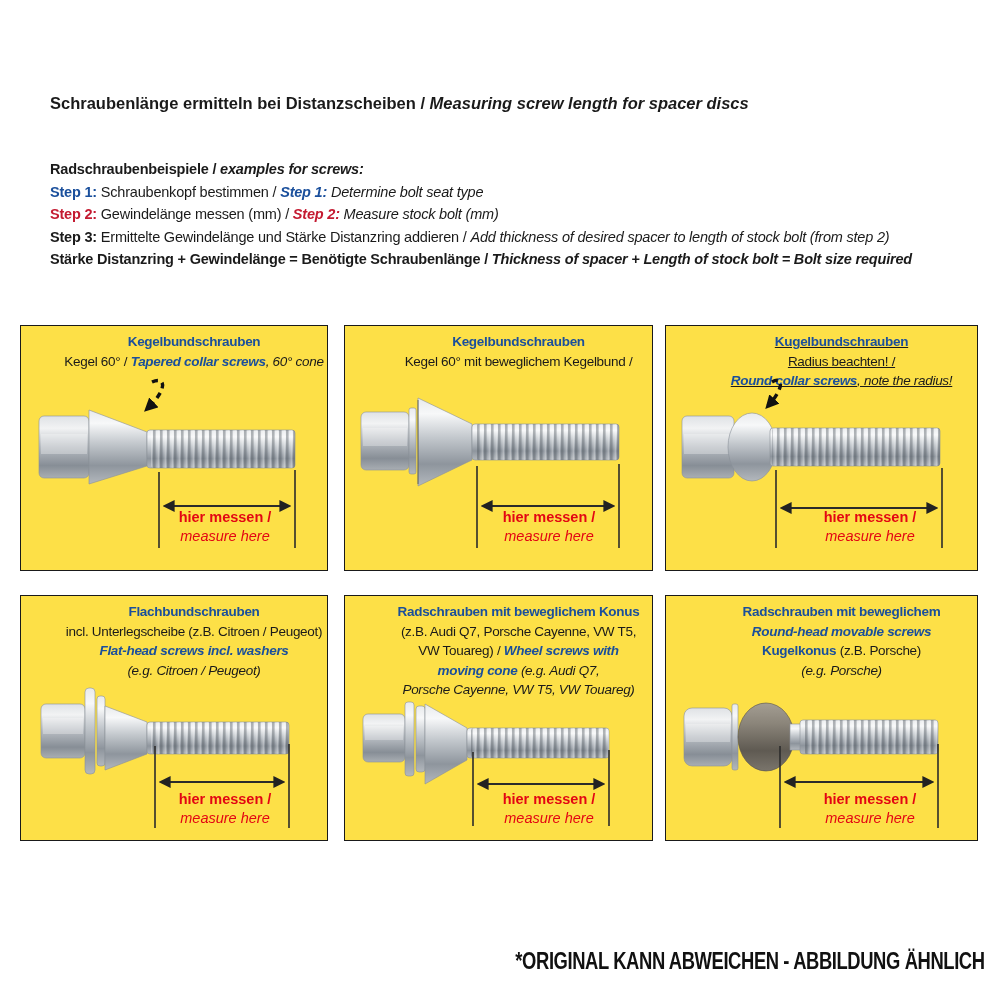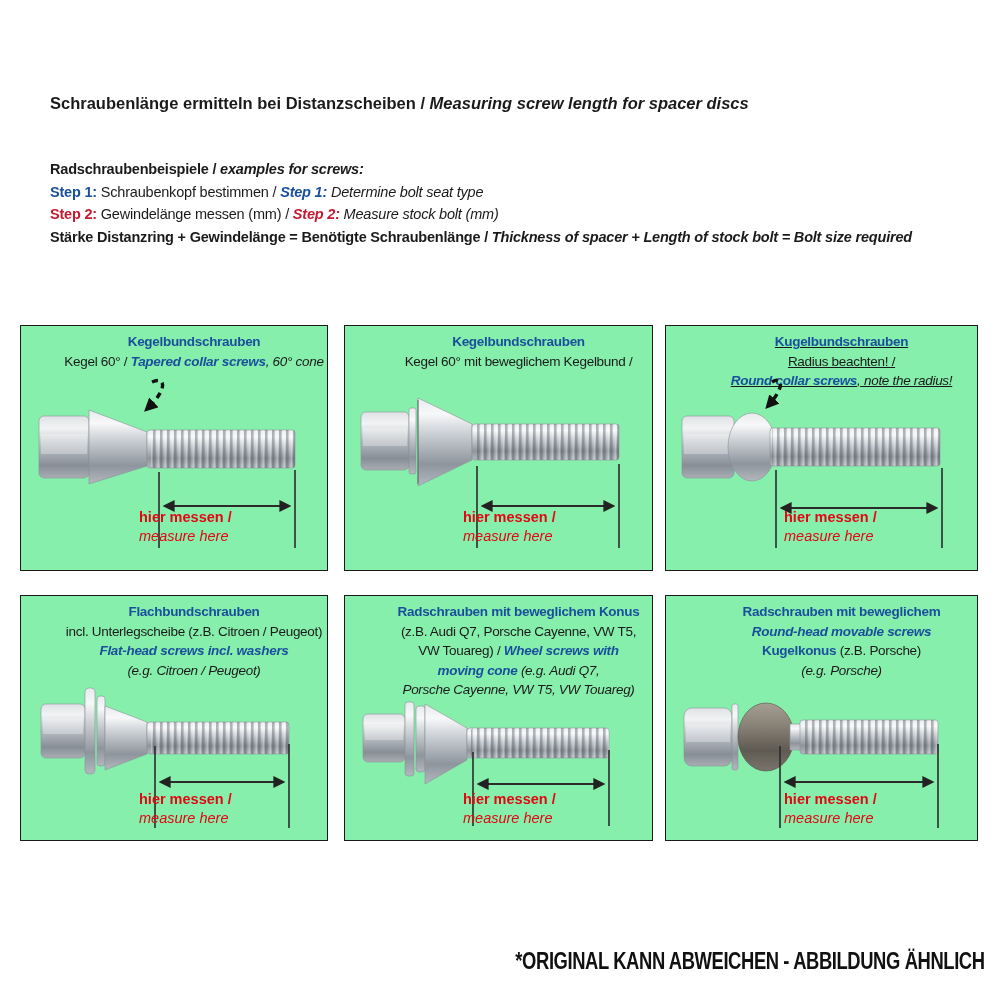--- a/index.html
+++ b/index.html
@@ -10,33 +10,33 @@
   .steps{position:absolute;left:50px;top:158px;font-size:14.5px;line-height:22.6px;white-space:nowrap;letter-spacing:-0.2px;}
   .line{white-space:nowrap;}
   .seg-plain{font-style:normal;font-weight:normal;}
   .seg-b{font-weight:bold;}
   .seg-bi{font-weight:bold;font-style:italic;}
   .seg-ital{font-style:italic;}
   .seg-bb{color:var(--blue);font-weight:bold;}
   .seg-bbi{color:var(--blue);font-weight:bold;font-style:italic;}
   .seg-rb{color:var(--red);font-weight:bold;}
   .seg-rbi{color:var(--red);font-weight:bold;font-style:italic;}
-  .panel{position:absolute;box-sizing:border-box;border:1.5px solid #1a1a1a;background:#86efac;padding-left:40px;}
+  .panel{position:absolute;box-sizing:border-box;border:1.5px solid #1a1a1a;background:#fde047;padding-left:40px;}
   .p1{left:20px;top:325px;width:308px;height:246px;}
   .p2{left:344px;top:325px;width:309px;height:246px;}
   .p3{left:665px;top:325px;width:313px;height:246px;text-decoration:underline;}
   .p4{left:20px;top:595px;width:308px;height:246px;}
   .p5{left:344px;top:595px;width:309px;height:246px;}
   .p6{left:665px;top:595px;width:313px;height:246px;}
   .phead{padding-top:6px;text-align:center;font-size:13.5px;line-height:19.5px;letter-spacing:-0.3px;}
   .bolt{position:absolute;left:6px;}
   .p1 .bolt,.p2 .bolt,.p3 .bolt{top:50px;width:296px;height:178px;}
   .p4 .bolt,.p6 .bolt{top:84px;width:296px;height:150px;}
   .p5 .bolt{top:96px;width:296px;height:136px;}
-  .mlabel{position:absolute;left:118px;width:172px;color:var(--mred);
+  .mlabel{position:absolute;left:118px;width:172px;text-align:center;color:var(--mred);
           font-size:14.5px;line-height:19px;}
   .p1 .mlabel,.p2 .mlabel,.p3 .mlabel{top:182px;}
   .p4 .mlabel,.p6 .mlabel{top:194px;}
   .p5 .mlabel{top:194px;}
   .m-de{font-weight:bold;}
   .m-en{font-style:italic;margin-top:42px;}
   .footer{position:absolute;top:948px;right:15px;font-weight:bold;font-size:23px;
           transform:scaleX(0.8);transform-origin:100% 50%;letter-spacing:-0.5px;white-space:nowrap;color:#111;}
   .meas{stroke:#2b2b2b;stroke-width:1.6;}
   .meas-arrow{stroke:#2b2b2b;stroke-width:2;}
@@ -84,20 +84,21 @@
   </svg>
 
   <div class="title">
       <div class="line"><span class="seg-b">Schraubenlänge ermitteln bei Distanzscheiben / </span><span class="seg-bi">Measuring screw length for spacer discs</span></div>
     </div>
 
   <div class="steps">
       <div class="line"><span class="seg-b">Radschraubenbeispiele / </span><span class="seg-bi">examples for screws:</span></div>
       <div class="line"><span class="seg-bb">Step 1:</span><span class="seg-plain"> Schraubenkopf bestimmen / </span><span class="seg-bbi">Step 1:</span><span class="seg-ital"> Determine bolt seat type</span></div>
       <div class="line"><span class="seg-rb">Step 2:</span><span class="seg-plain"> Gewindelänge messen (mm) / </span><span class="seg-rbi">Step 2:</span><span class="seg-ital"> Measure stock bolt (mm)</span></div>
+      <div class="line"><span class="seg-b">Step 3:</span><span class="seg-plain"> Ermittelte Gewindelänge und Stärke Distanzring addieren / </span><span class="seg-ital">Add thickness of desired spacer to length of stock bolt (from step 2)</span></div>
       <div class="line"><span class="seg-b">Stärke Distanzring + Gewindelänge = Benötigte Schraubenlänge / </span><span class="seg-bi">Thickness of spacer + Length of stock bolt = Bolt size required</span></div>
     </div>
 
   <div class="panel p1">
     <div class="phead">
         <div class="line"><span class="seg-bb">Kegelbundschrauben</span></div>
         <div class="line"><span class="seg-plain">Kegel 60° / </span><span class="seg-bbi">Tapered collar screws</span><span class="seg-ital">, 60° cone</span></div>
       </div>
     <svg class="bolt" viewBox="0 0 296 178">
       <path class="dash-arrow" d="M125,6 C138,0 142,12 120,33" marker-end="url(#mArrBig)"></path>

